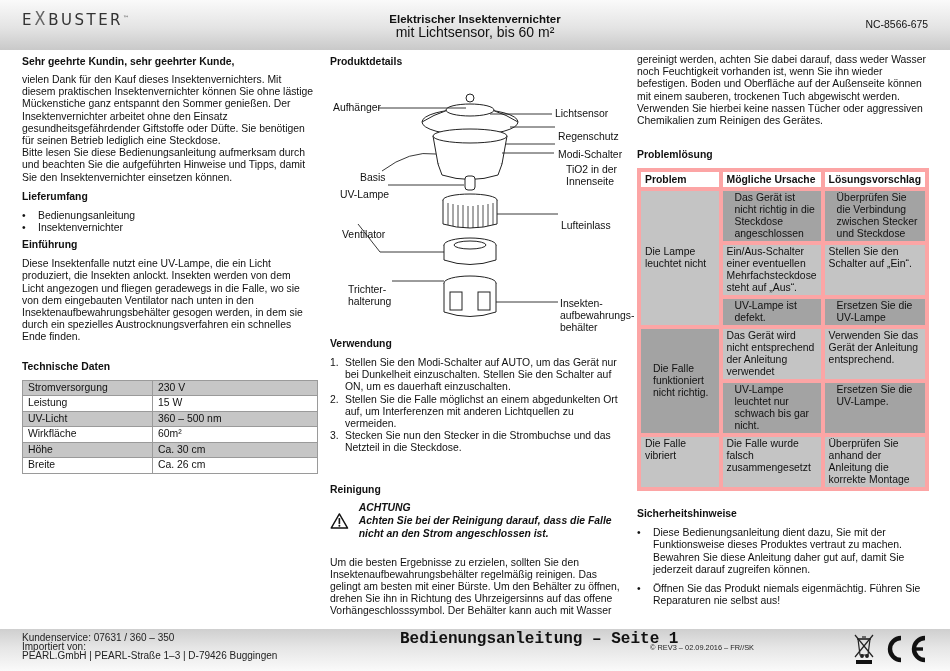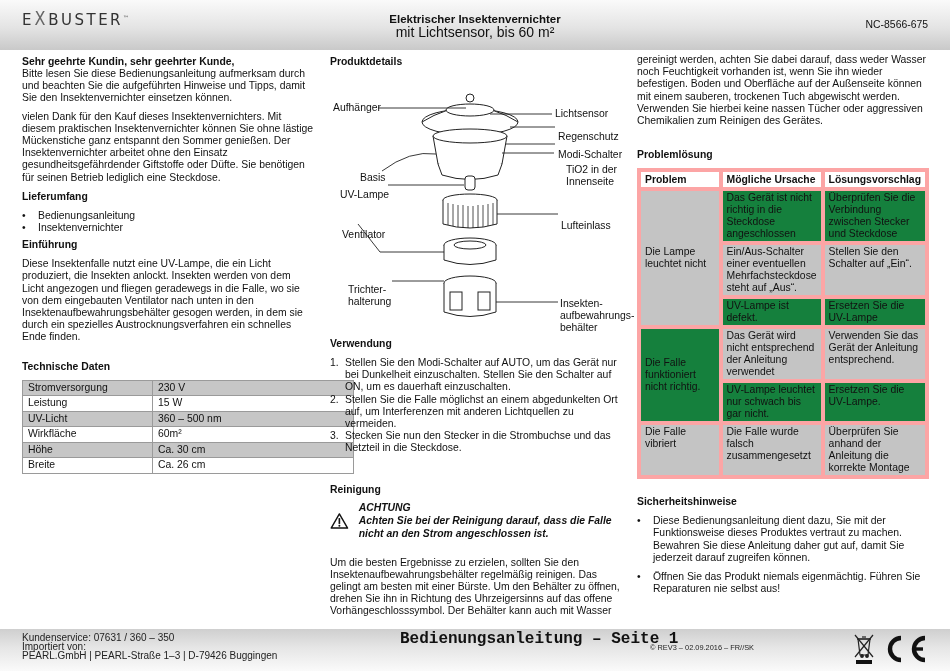--- a/index.html
+++ b/index.html
@@ -23,31 +23,31 @@
 
   h2 { font-size: 10.4px; font-weight: bold; line-height: 12px; }
   p { line-height: 12.2px; }
   ul.bul { list-style: none; }
   ul.bul li { position: relative; padding-left: 16px; }
   ul.bul li::before { content: "•"; position: absolute; left: 0; top: 0; }
   ol.num { list-style: none; }
   ol.num li { position: relative; padding-left: 15px; }
   ol.num li .n { position: absolute; left: 0; top: 0; }
 
-  table.tech { border-collapse: collapse; width: 332px; font-size: 10.4px; }
+  table.tech { border-collapse: collapse; width: 296px; font-size: 10.4px; }
   table.tech td { border: 1px solid #9a9a9a; padding: 1px 5px; height: 15.5px; }
   table.tech tr.shade td { background: #c6c6c6; }
   table.tech td.k { width: 130px; }
 
   table.prob { border-collapse: collapse; width: 292px; font-size: 10.4px; line-height: 12px; }
   table.prob td, table.prob th { border: 4px solid #fca5a5; padding: 1px 4px; vertical-align: top; text-align: left; }
   table.prob th { font-weight: bold; height: 19px; vertical-align: middle; }
   table.prob td.p { vertical-align: middle; }
   table.prob .g { background: #c4c4c4; }
-  table.prob .w { background: #15803d; }
+  table.prob .w { background: #a3a3a3; padding-left: 12px; }
   table.prob th.c1, table.prob td.c1 { width: 91px; }
   table.prob th.c2, table.prob td.c2 { width: 101px; }
 
   .diagram { position: relative; width: 300px; height: 262px; }
   .lbl { position: absolute; font-size: 10.4px; line-height: 12px; white-space: nowrap; }
 
   .warn { display: flex; align-items: center; }
   .warn-icon { width: 32px; height: 28px; margin-right: 10px; margin-top: 2px; }
   .warn-text { font-weight: bold; font-style: italic; line-height: 13px; }
 
@@ -65,22 +65,22 @@
   <div class="logo"><span>E</span><span class="x">X</span><span>BUSTER</span><sup>™</sup></div>
   <div class="title-block">
     <div class="title-main">Elektrischer Insektenvernichter</div>
     <div class="title-sub">mit Lichtsensor, bis 60 m²</div>
   </div>
   <div class="article-no">NC-8566-675</div>
 </div>
 
 <div class="col col-left">
   <h2>Sehr geehrte Kundin, sehr geehrter Kunde,</h2>
+  <p style="margin-top:6px">vielen Dank für den Kauf dieses Insektenvernichters. Mit diesem praktischen Insektenvernichter können Sie ohne lästige Mückenstiche ganz entspannt den Sommer genießen. Der Insektenvernichter arbeitet ohne den Einsatz gesundheitsgefährdender Giftstoffe oder Düfte. Sie benötigen für seinen Betrieb lediglich eine Steckdose.</p>
   <p>Bitte lesen Sie diese Bedienungsanleitung aufmerksam durch und beachten Sie die aufgeführten Hinweise und Tipps, damit Sie den Insektenvernichter einsetzen können.</p>
-  <p style="margin-top:6px">vielen Dank für den Kauf dieses Insektenvernichters. Mit diesem praktischen Insektenvernichter können Sie ohne lästige Mückenstiche ganz entspannt den Sommer genießen. Der Insektenvernichter arbeitet ohne den Einsatz gesundheitsgefährdender Giftstoffe oder Düfte. Sie benötigen für seinen Betrieb lediglich eine Steckdose.</p>
 
   <h2 style="margin-top:7px">Lieferumfang</h2>
   <ul class="bul" style="margin-top:7px">
     <li>Bedienungsanleitung</li>
     <li>Insektenvernichter</li>
   </ul>
 
   <h2 style="margin-top:5px">Einführung</h2>
   <p style="margin-top:7px">Diese Insektenfalle nutzt eine UV-Lampe, die ein Licht produziert, die Insekten anlockt. Insekten werden von dem Licht angezogen und fliegen geradewegs in die Falle, wo sie von dem eingebauten Ventilator nach unten in den Insektenaufbewahrungsbehälter gesogen werden, in dem sie durch ein spezielles Austrocknungsverfahren ein schnelles Ende finden.</p>
 

